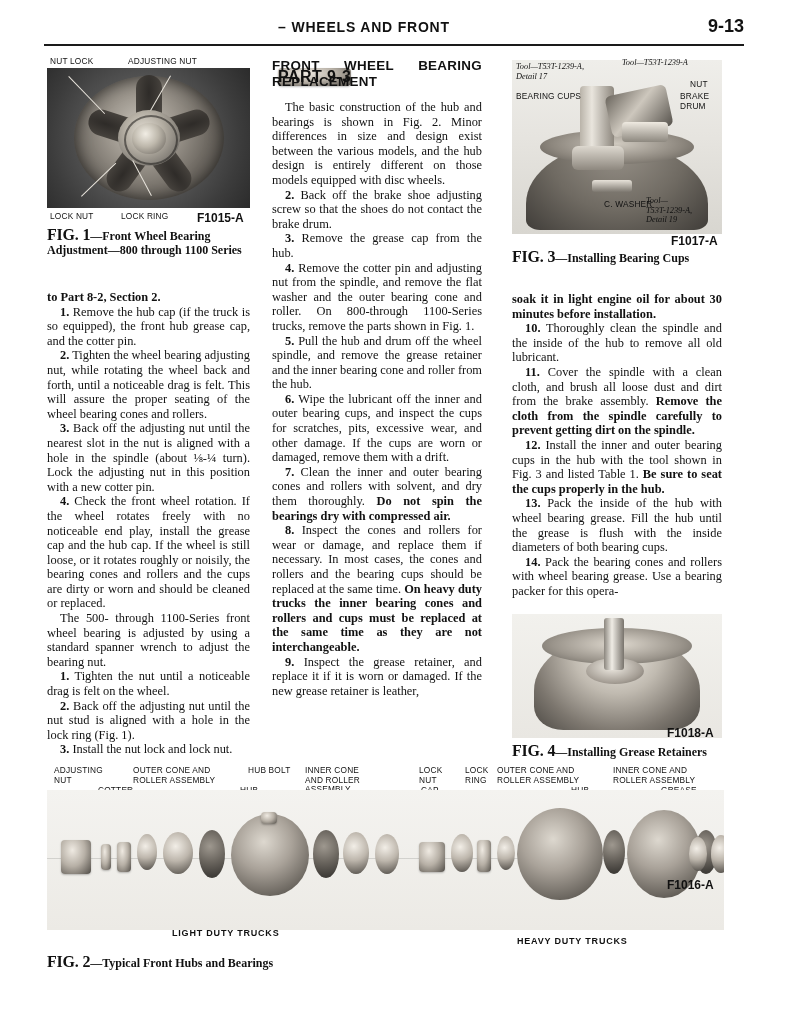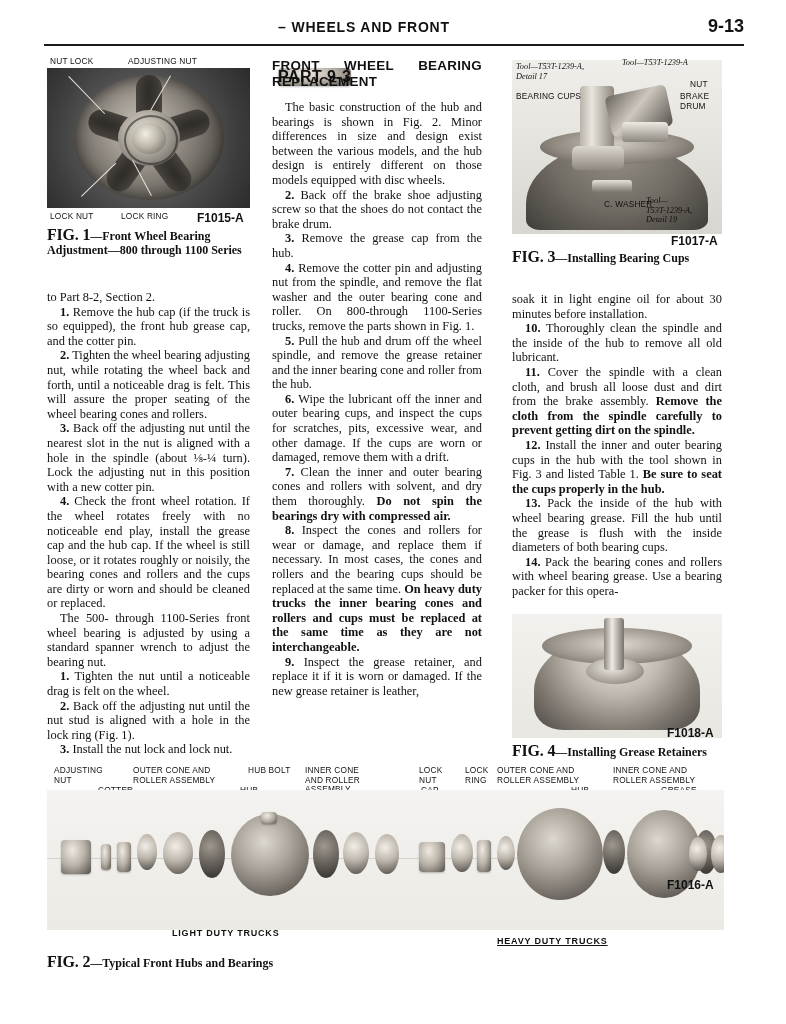--- a/index.html
+++ b/index.html
@@ -64,21 +64,21 @@
   .col {
     position: absolute;
     font-size: 12.4px;
     line-height: 14.6px;
     text-align: justify;
   }
   .col p {
     margin: 0;
     text-indent: 13px;
   }
-  .col p.noind { text-indent: 0; }
+  .col p.noind { text-indent: 0; font-weight: bold; }
   .col p .lead {
     font-family: "Liberation Serif", serif;
     font-weight: bold;
   }
   .bold { font-weight: bold; }
   .col1 { left: 47px; top: 290px; width: 203px; }
   .col2 { left: 272px; top: 58px; width: 210px; }
   .col3 { left: 512px; top: 292px; width: 210px; }
   .h-sub {
     font-family: "Liberation Sans", sans-serif;
@@ -489,20 +489,20 @@
     <div class="bighub" style="left:482px; top:22px; width:72px; height:84px; opacity:0;"></div>
     <div class="bighub" style="left:470px; top:18px; width:86px; height:92px;"></div>
     <div class="ringdark" style="left:556px; width:22px; height:44px;"></div>
     <div class="bighub" style="left:580px; top:20px; width:74px; height:88px;"></div>
     <div class="ringdark" style="left:648px; width:22px; height:44px;"></div>
     <div class="ring" style="left:664px; width:20px; height:38px; top:45px;"></div>
     <div class="ring" style="left:642px; width:18px; height:34px; top:47px;"></div>
   </div>
 
   <div class="subcap" style="left:172px; top:928px;">LIGHT DUTY TRUCKS</div>
-  <div class="subcap" style="left:497px; top:936px;text-decoration:underline;">HEAVY DUTY TRUCKS</div>
+  <div class="subcap" style="left:517px; top:936px;">HEAVY DUTY TRUCKS</div>
   <div class="figtag" style="position:absolute; left:667px; top:878px;">F1016-A</div>
 
   <div class="cap fig2cap">
     <span class="fig">FIG. 2</span><span>—Typical Front Hubs and Bearings</span>
   </div>
 
 </div>
 
 </body></html>

